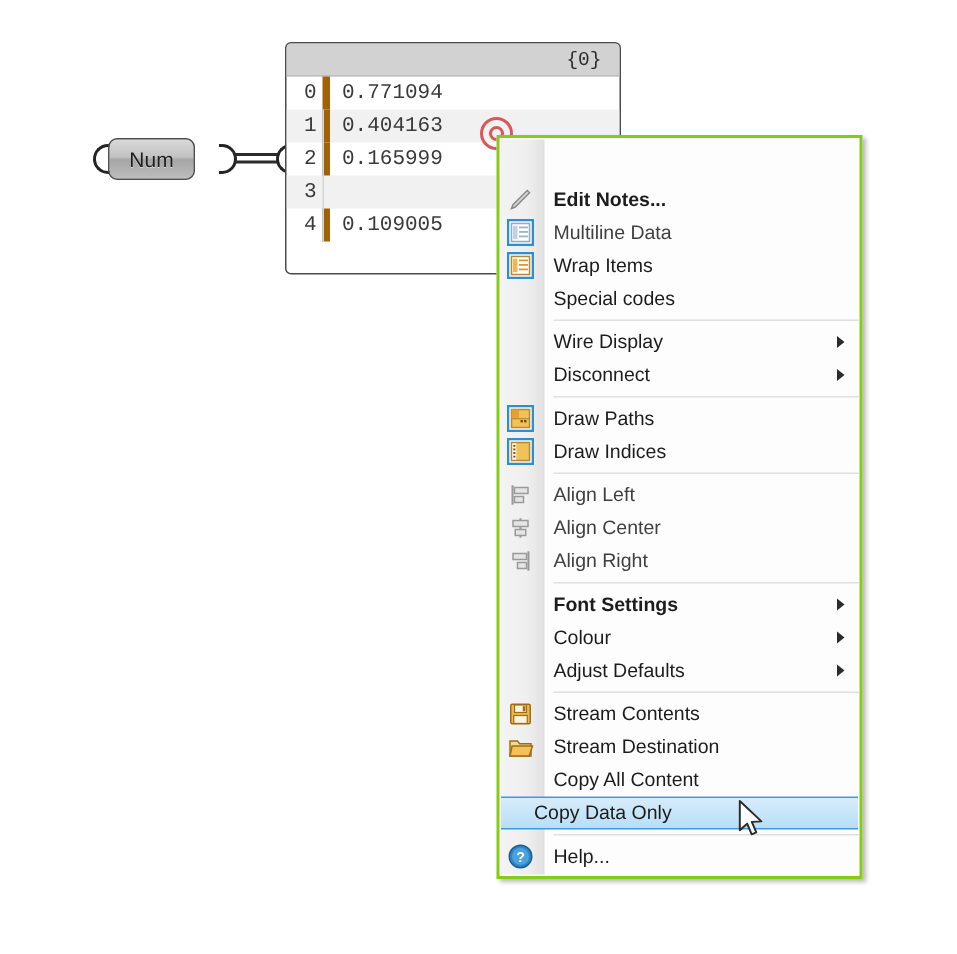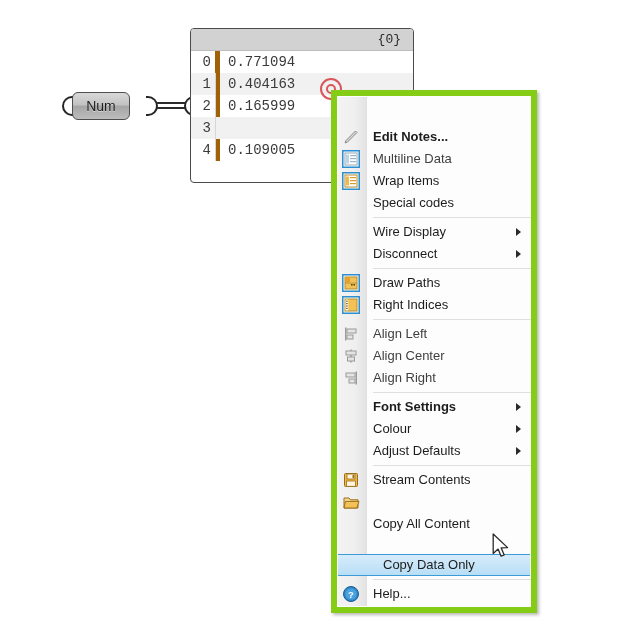--- a/index.html
+++ b/index.html
@@ -168,24 +168,24 @@
     box-sizing: border-box;
   }
   #target-marker .ring.outer { left: 0; top: 0; width: 22px; height: 22px; }
   #target-marker .ring.inner { left: 6px; top: 6px; width: 10px; height: 10px; }
 
   
   #context-menu {
     position: absolute;
     left: 331px;
     top: 90px;
-    width: 206px;
+    width: 244px;
     box-sizing: border-box;
     background: #fdfdfd;
-    border: 6px solid #84cc16;
+    border: 2px solid #84cc16;
     box-shadow: 2px 2px 3px rgba(0,0,0,0.28);
     font-size: 13px;
     color: #1c1c1c;
     padding-bottom: 2px;
   }
   #menu-icon-strip {
     position: absolute;
     left: 1px;
     top: 1px;
     bottom: 1px;
@@ -212,22 +212,21 @@
   .menu-item .label { line-height: 22px; }
   .menu-item.bold .label { font-weight: bold; }
   .menu-item.disabled .label { color: #404040; }
   .menu-item.selected {
     background: linear-gradient(to bottom, #d7ecfb 0%, #b8deF6 100%);
     border: 1px solid #3c9bd6;
     border-left: none;
     border-right: none;
     margin-left: 1px;
     margin-right: 1px;
-    padding-left: 45px;
-    margin-top: 19px;
+    padding-left: 22px;
   }
   .menu-item .arrow {
     position: absolute;
     right: 10px;
     top: 50%;
     margin-top: -4px;
     width: 0; height: 0;
     border-left: 5px solid #2b2b2b;
     border-top: 4px solid transparent;
     border-bottom: 4px solid transparent;
@@ -358,21 +357,21 @@
       <div class="menu-item">
         <span class="ico"><svg width="18" height="18" viewBox="0 0 18 18">
             <rect x="0.5" y="0.5" width="17" height="17" fill="#fff8e8" stroke="#2b8fd1" stroke-width="2"></rect>
             <rect x="3" y="3" width="12" height="12" fill="#f3c257" stroke="#b08c3a"></rect>
             <rect x="3.6" y="3.6" width="2.6" height="10.8" fill="#ffffff"></rect>
             <rect x="4.2" y="4.6" width="1.4" height="1.2" fill="#6b4a12"></rect>
             <rect x="4.2" y="7" width="1.4" height="1.2" fill="#6b4a12"></rect>
             <rect x="4.2" y="9.4" width="1.4" height="1.2" fill="#6b4a12"></rect>
             <rect x="4.2" y="11.8" width="1.4" height="1.2" fill="#6b4a12"></rect>
           </svg></span>
-        <span class="label">Right Indices</span>
+        <span class="label">Draw Indices</span>
       </div>
       <div class="menu-sep"></div>
       <div class="menu-item disabled">
         <span class="ico"><svg width="18" height="18" viewBox="0 0 18 18">
             <rect x="3" y="2.5" width="1.4" height="13" fill="#9a9a9a"></rect>
             <rect x="5" y="4" width="9" height="4" fill="#e4e4e4" stroke="#9a9a9a"></rect>
             <rect x="5" y="10" width="6" height="4" fill="#e4e4e4" stroke="#9a9a9a"></rect>
           </svg></span>
         <span class="label">Align Left</span>
       </div>
@@ -413,20 +412,21 @@
             <rect x="10.5" y="3.8" width="1.8" height="3.4" fill="#9a6f18"></rect>
             <rect x="4.5" y="10" width="9" height="5.3" fill="#fff4dd" stroke="#9a6f18" stroke-width="0.8"></rect>
           </svg></span>
         <span class="label">Stream Contents</span>
       </div>
       <div class="menu-item">
         <span class="ico"><svg width="18" height="18" viewBox="0 0 18 18">
             <path d="M2 5 L7 5 L8.4 6.8 L16 6.8 L16 15 L2 15 Z" fill="#f6d893" stroke="#9a6f18"></path>
             <path d="M3.4 8.4 L17 8.4 L14.8 15 L2 15 Z" fill="#f3c257" stroke="#9a6f18"></path>
           </svg></span>
+        <span class="label">Stream Destination</span>
       </div>
       <div class="menu-item">
         <span class="label">Copy All Content</span>
       </div>
       <div class="menu-item selected">
         <span class="label">Copy Data Only</span>
       </div>
       <div class="menu-sep"></div>
       <div class="menu-item">
         <span class="ico"><svg width="18" height="18" viewBox="0 0 18 18">

